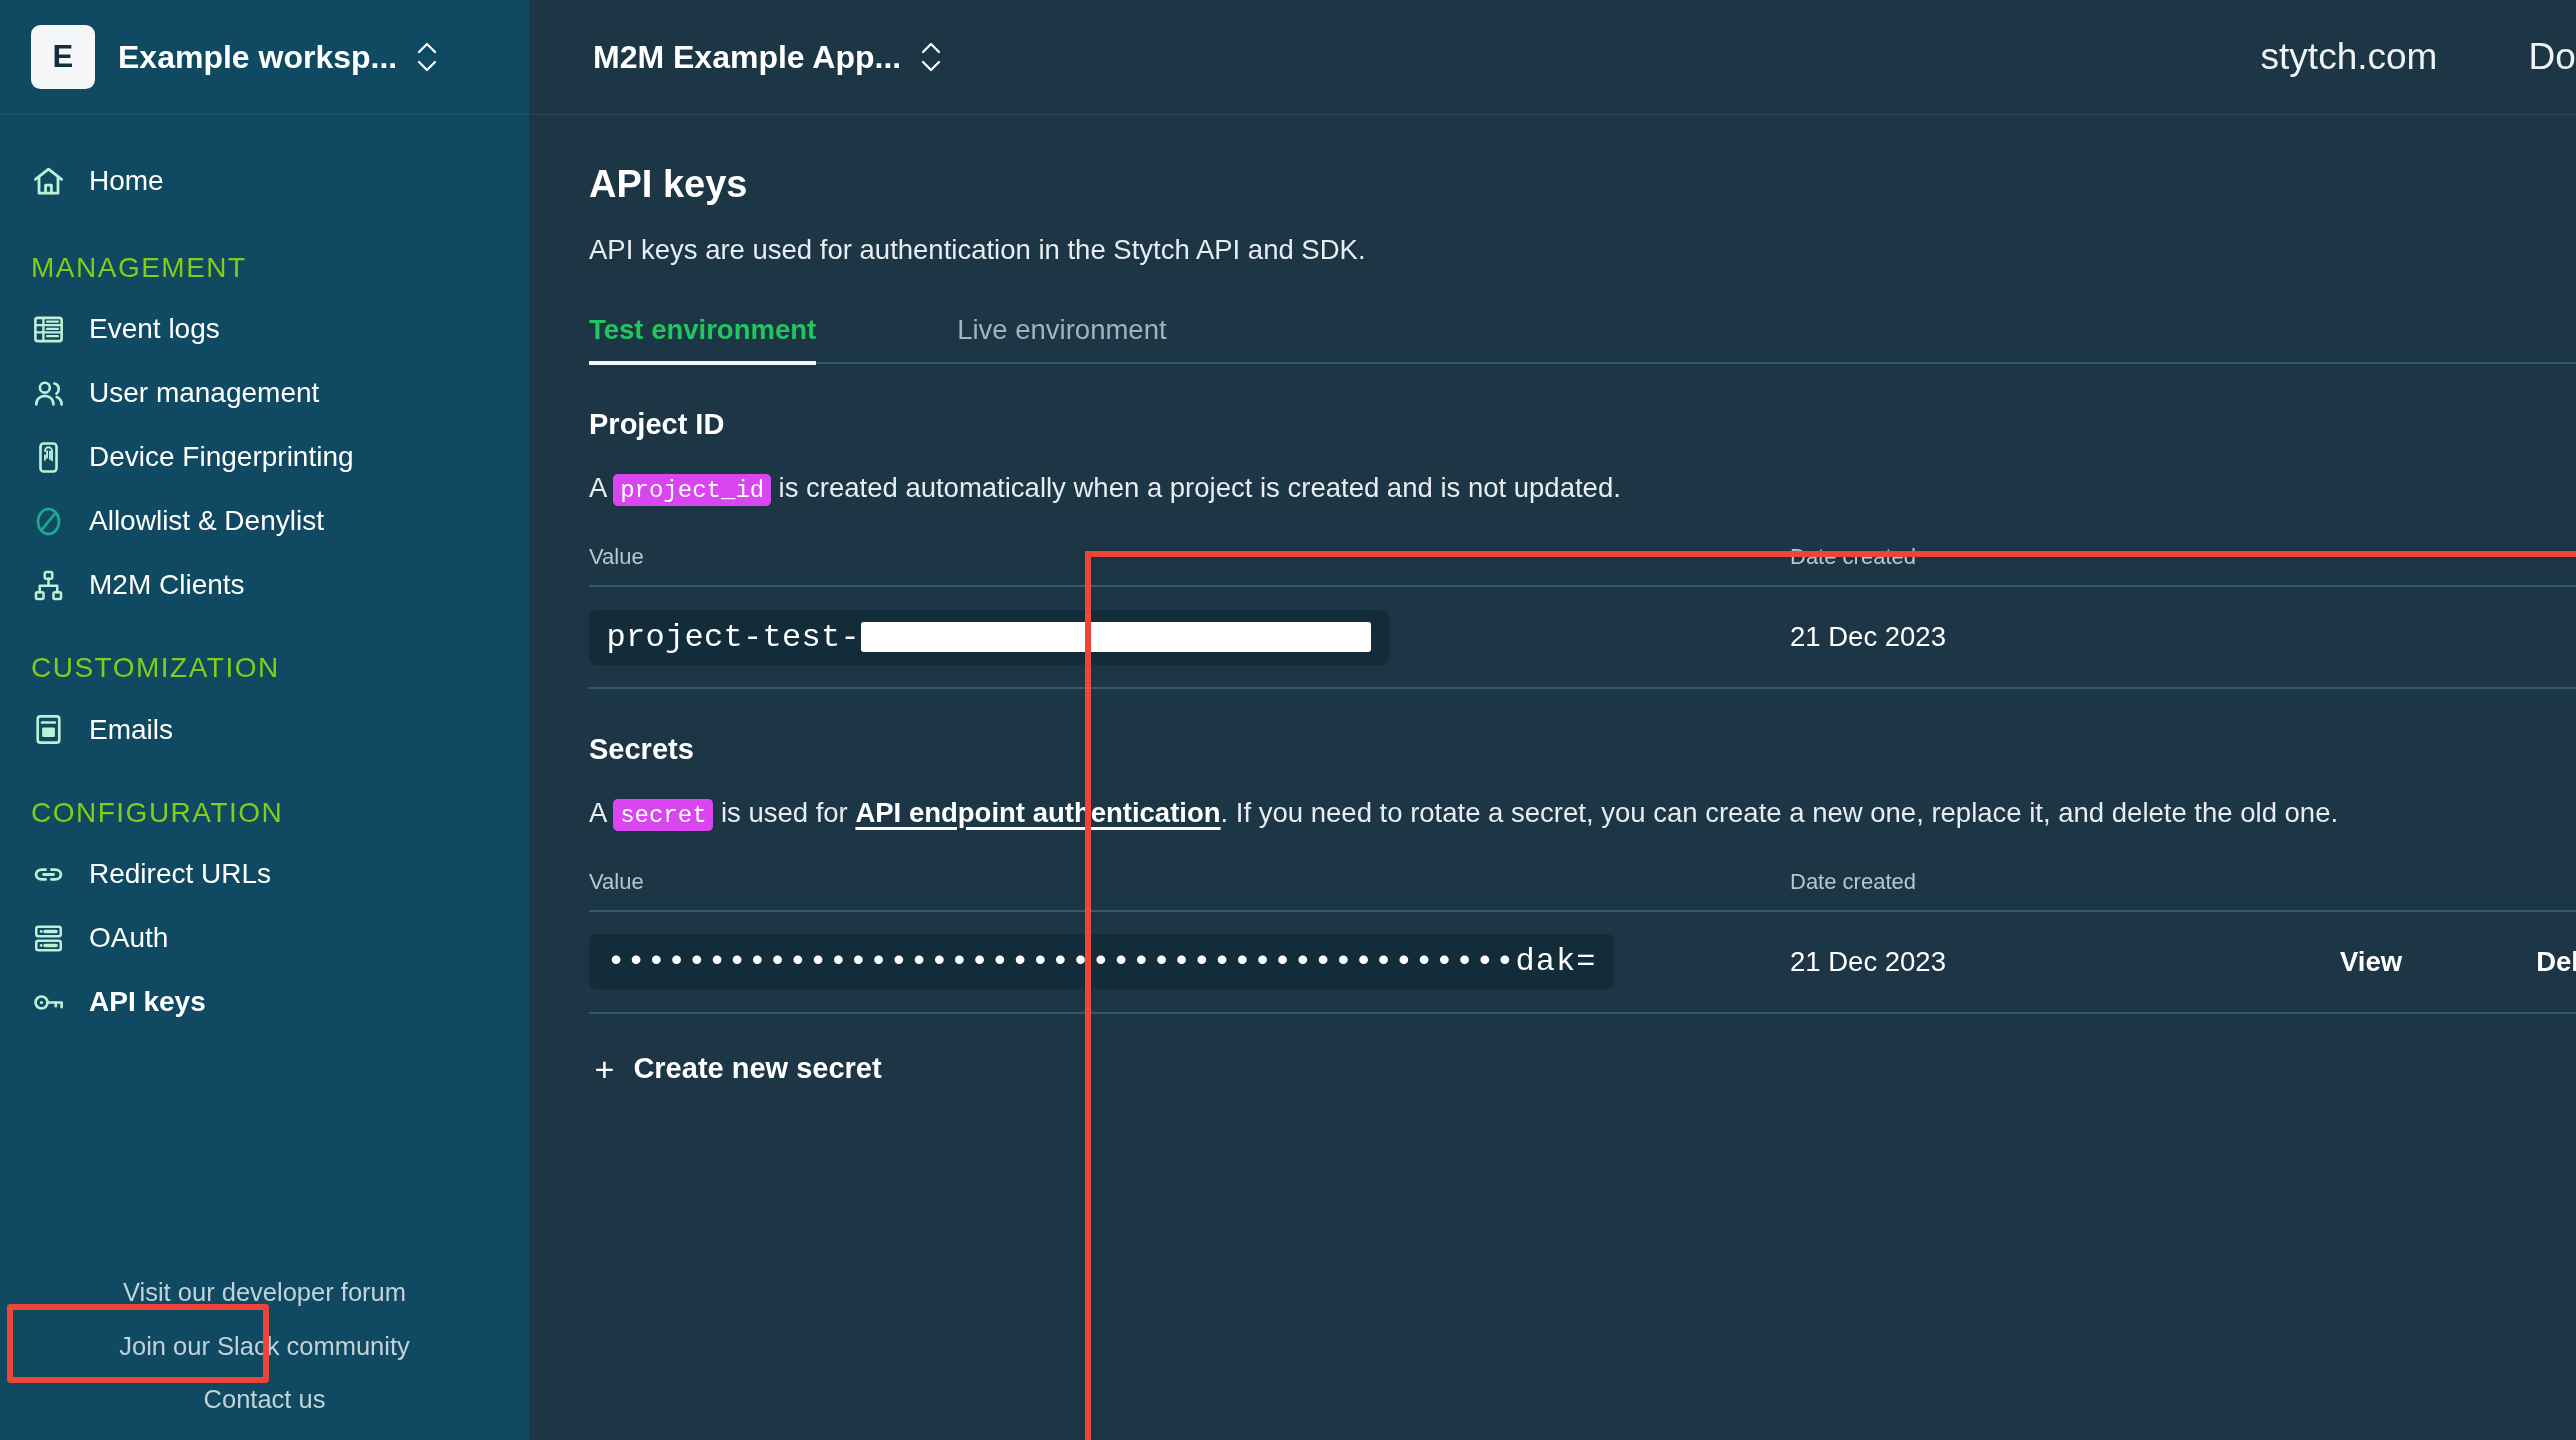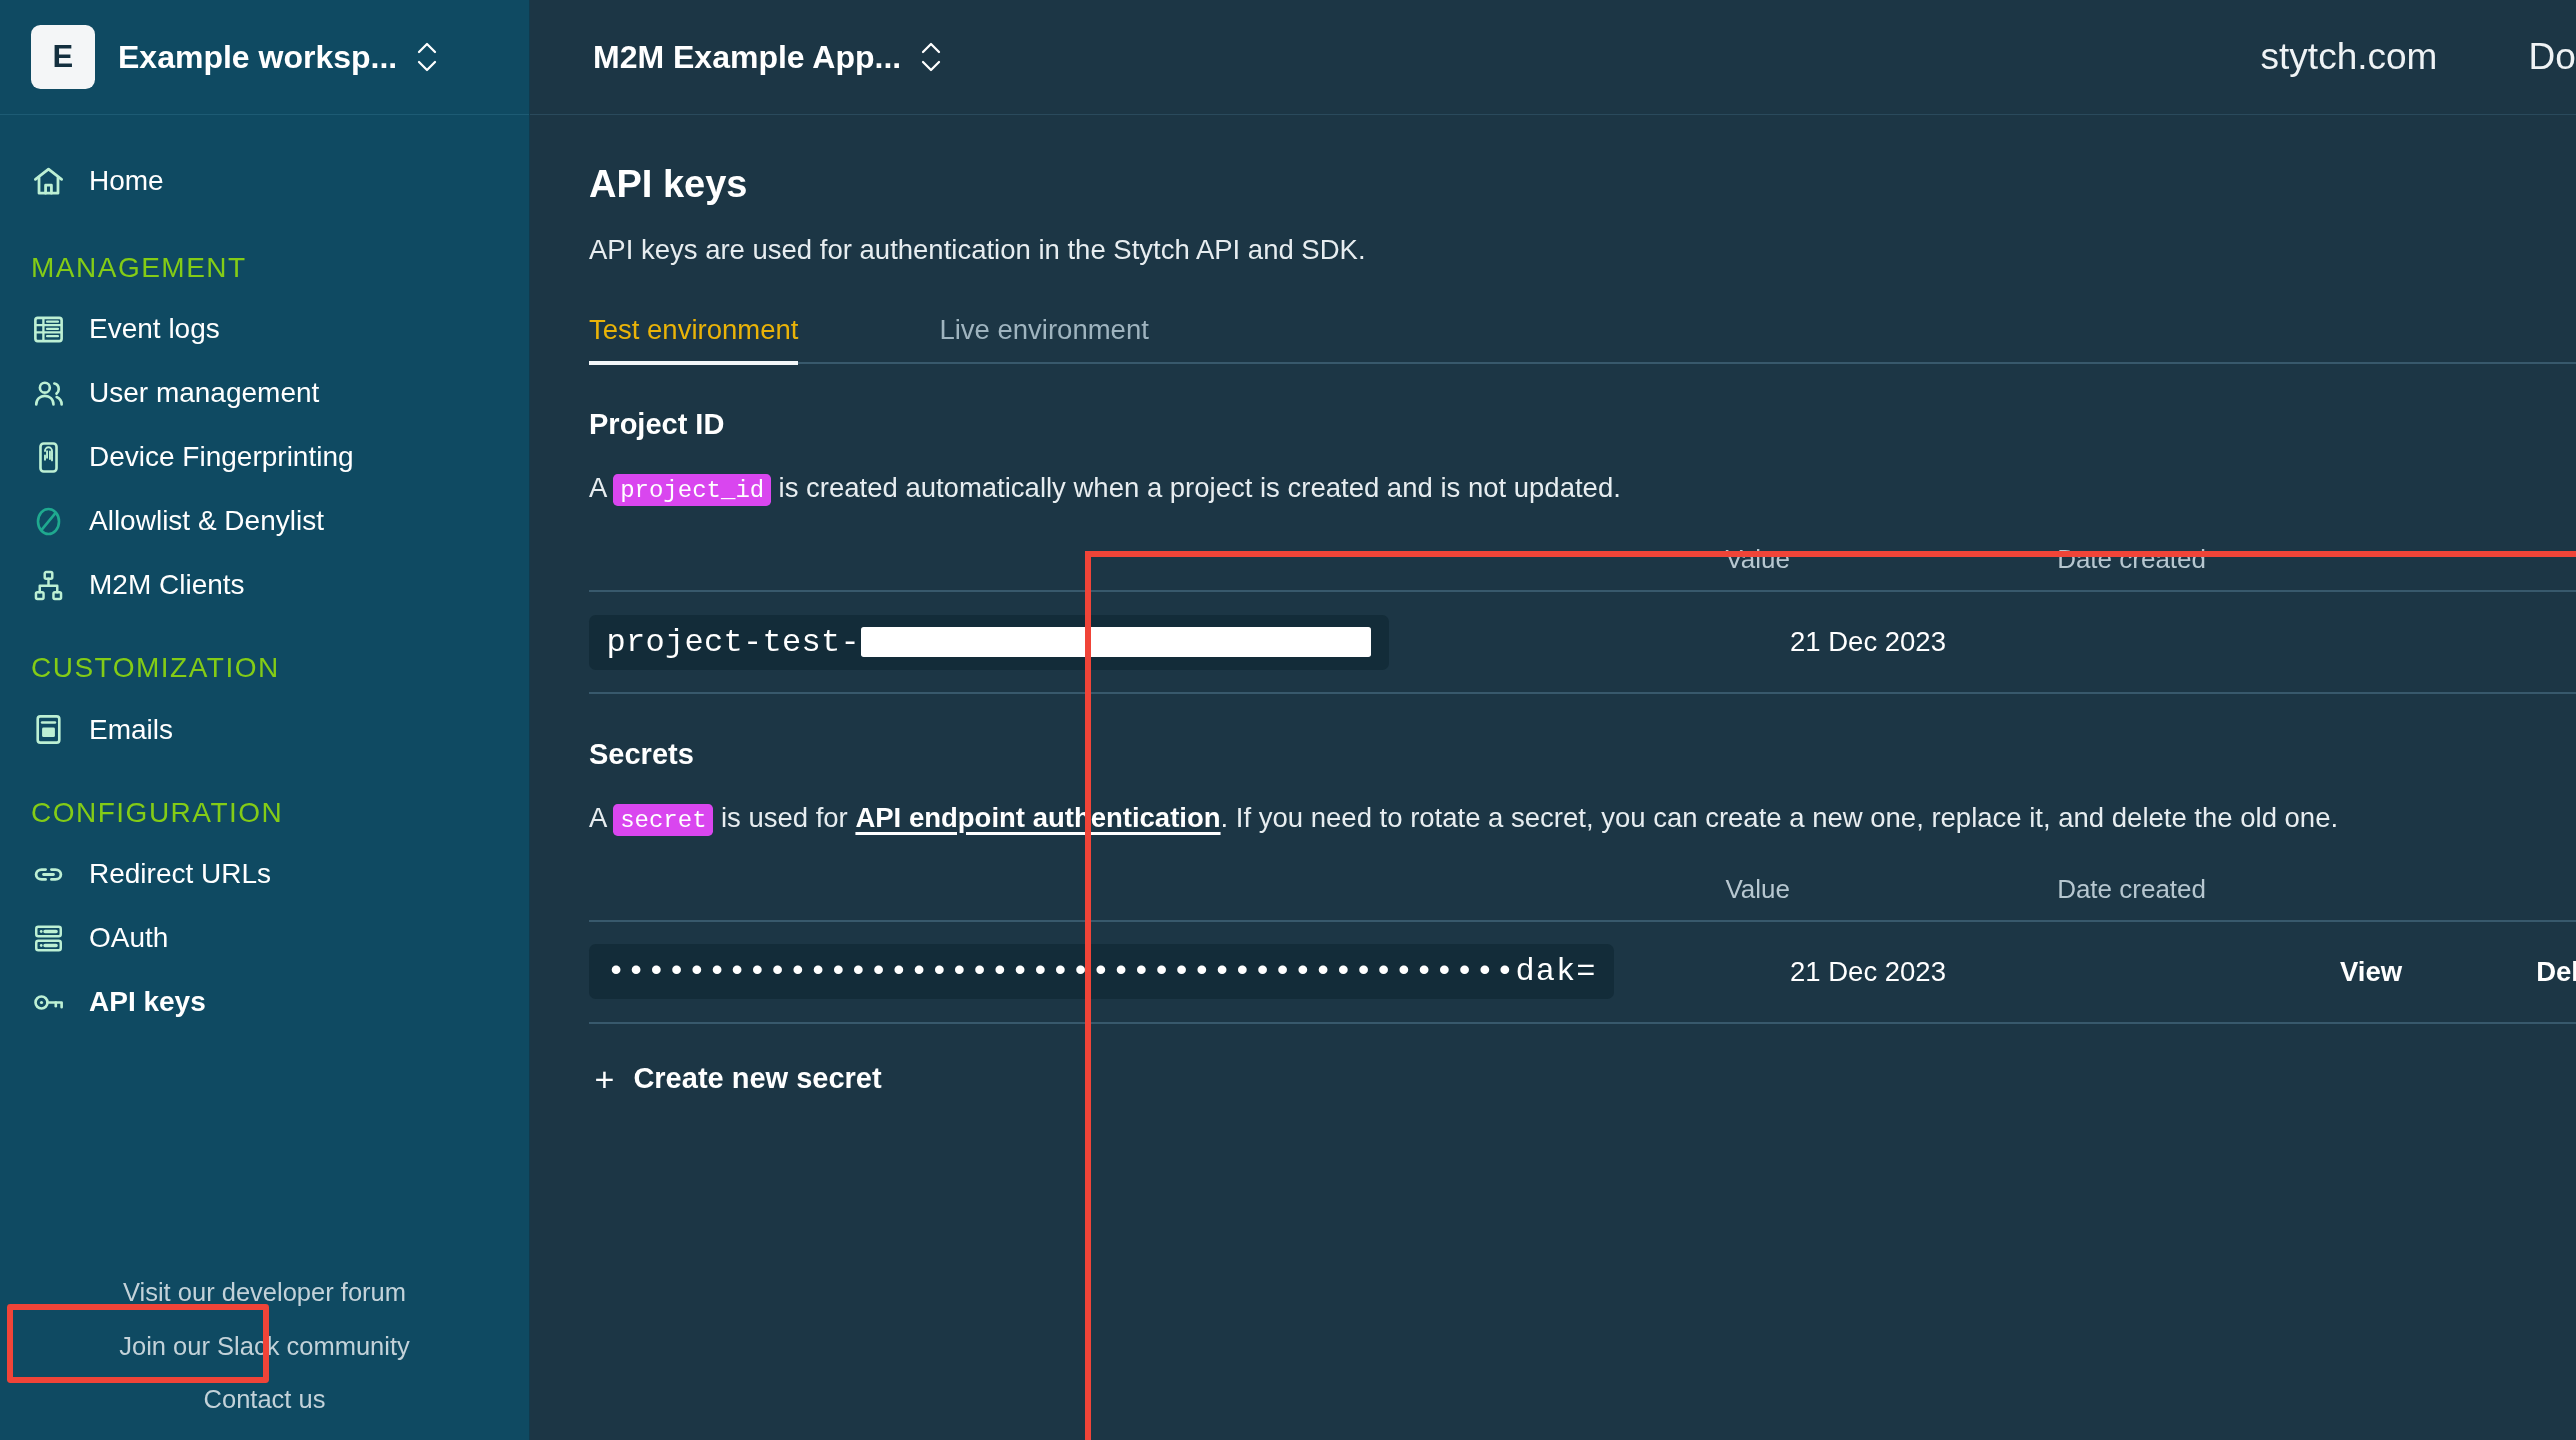--- a/index.html
+++ b/index.html
@@ -123,21 +123,21 @@
     margin-top: 48px; display: flex; align-items: flex-end;
     border-bottom: 2px solid #38596C;
   }
   .tab {
     font-size: 27.5px; padding: 0 0 14.8px 0; margin-right: 141px;
     cursor: pointer; white-space: nowrap;
     color: #9FB4BF;
     border-bottom: 4.7px solid transparent;
     margin-bottom: -2.7px;
   }
-  .tab.active { color: #eab308; font-weight: 400; border-bottom-color: #F2F6F8; }
+  .tab.active { color: #22c55e; font-weight: 700; border-bottom-color: #F2F6F8; }
 
   
   .hl-card {
     position: absolute;
     left: 555px; top: 436px;
     width: 1987px; height: 902px;
     border: 6px solid #F04438;
     pointer-events: none;
     z-index: 5;
   }
@@ -159,21 +159,21 @@
     color: #FFFFFF; text-decoration: underline; text-underline-offset: 5.4px;
     text-decoration-thickness: 2.7px; font-weight: 700;
   }
 
   .table { margin-top: 35px; }
   .thead {
     display: flex; align-items: flex-end;
     padding-bottom: 14.8px;
     border-bottom: 2px solid #38596C;
   }
-  .th { color: #B7C7D0; font-size: 26px; text-align: right; }
+  .th { color: #B7C7D0; font-size: 22px; }
   .trow {
     display: flex; align-items: center;
     height: 102px;
     border-bottom: 2px solid #38596C;
   }
 
   .col-value { width: 1201px; flex: 0 0 auto; }
   .col-date  { width: 416px; flex: 0 0 auto; }
   .col-acts  { flex: 1 1 auto; display: flex; justify-content: flex-end; align-items: center; }
 

